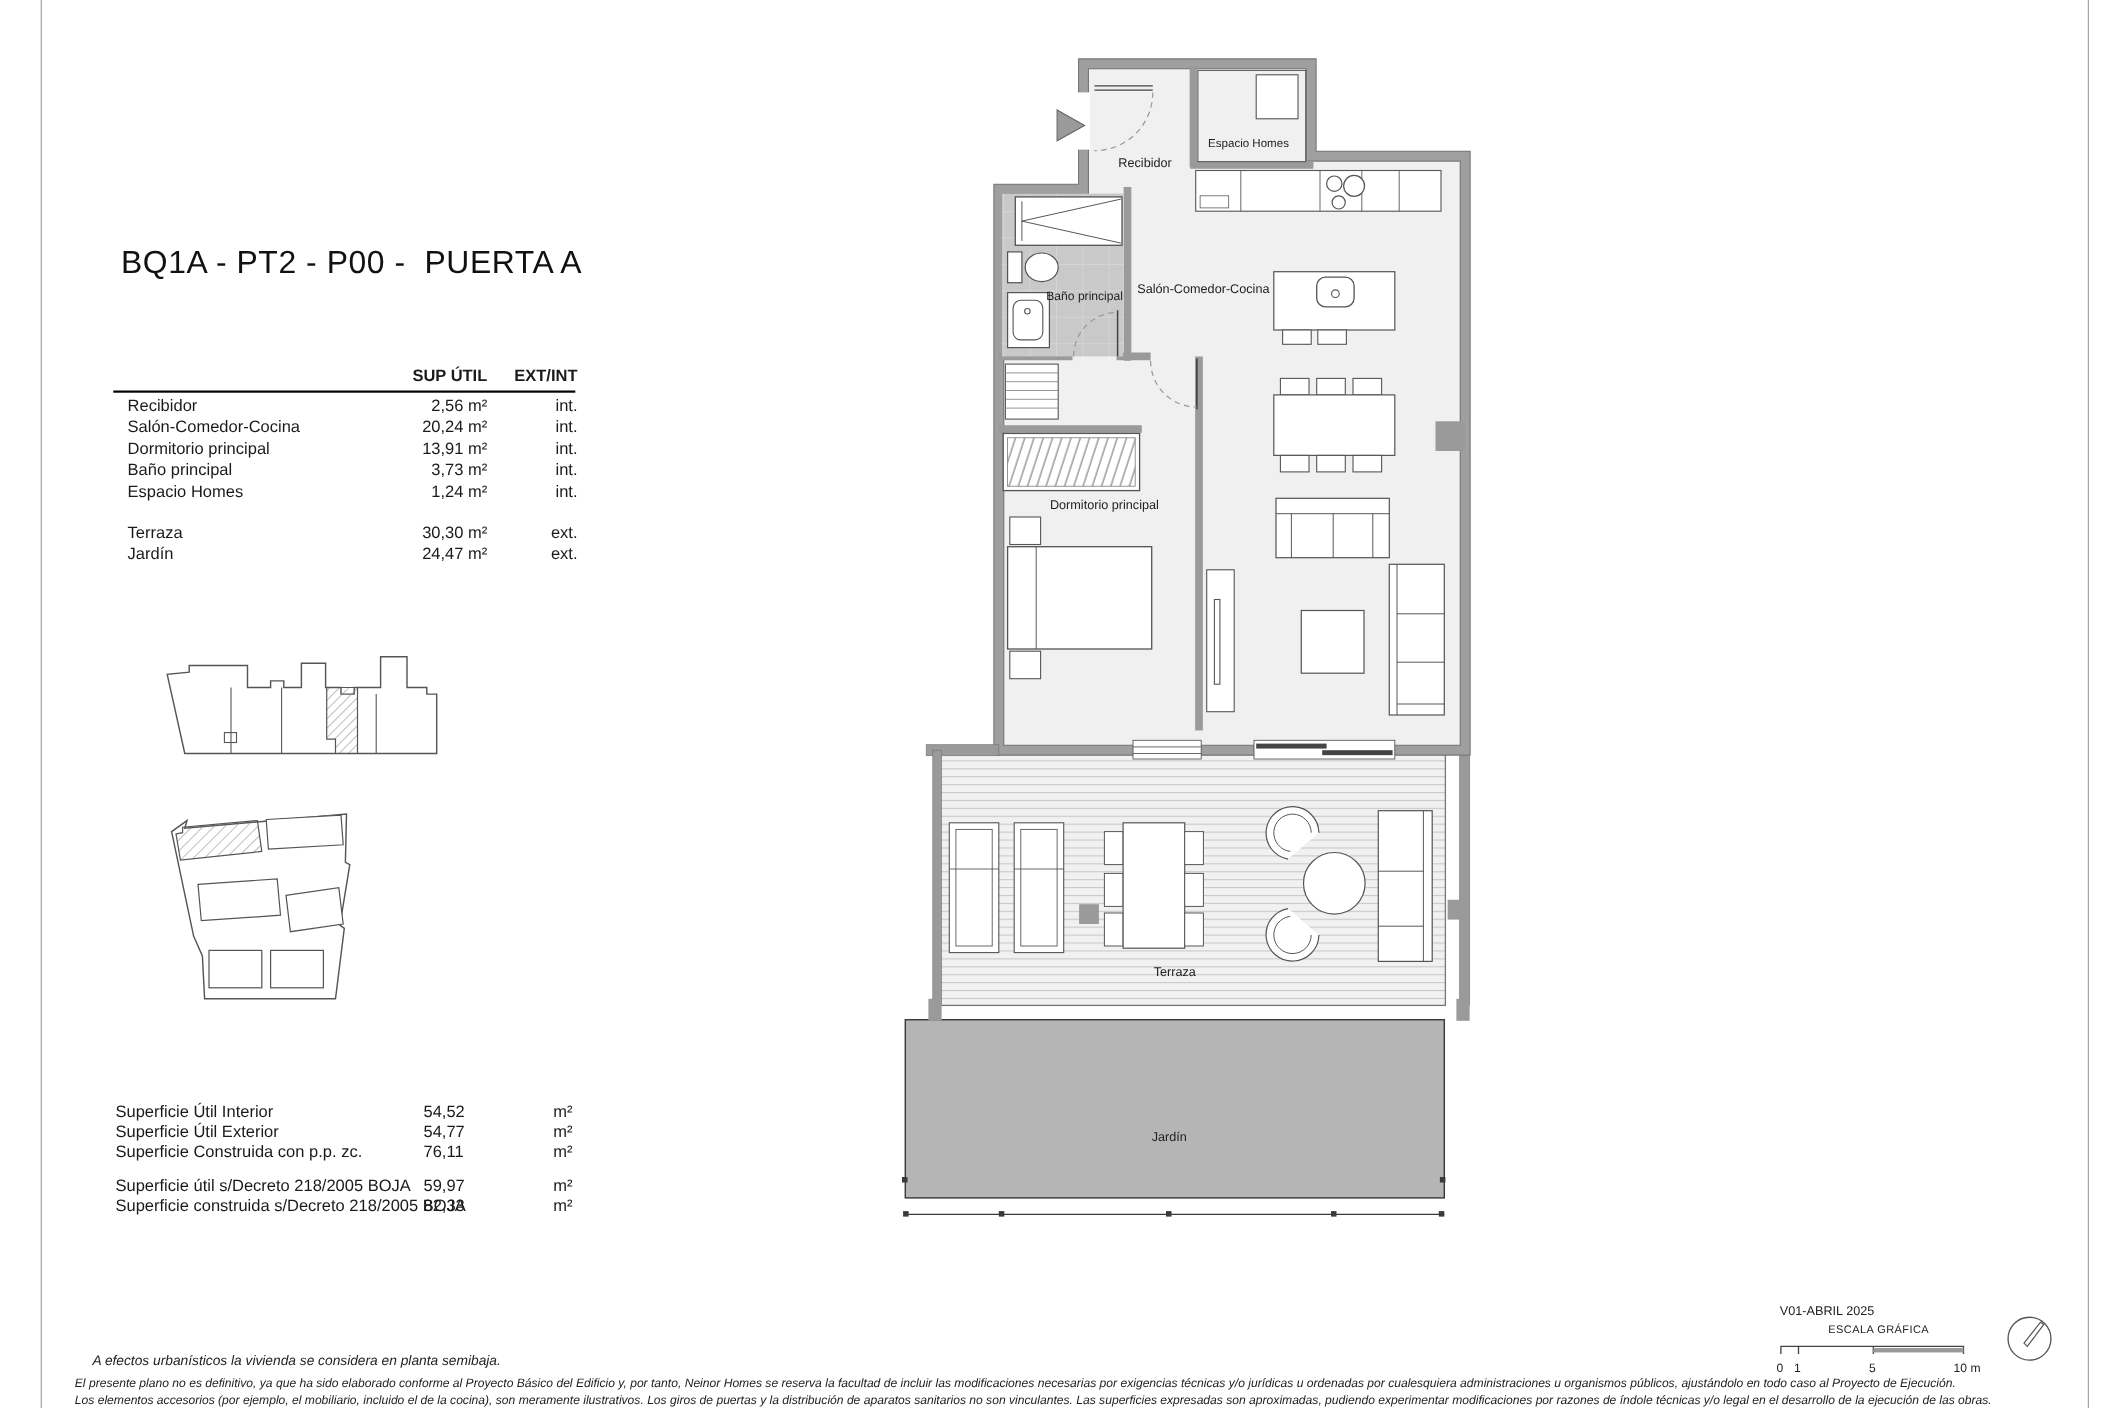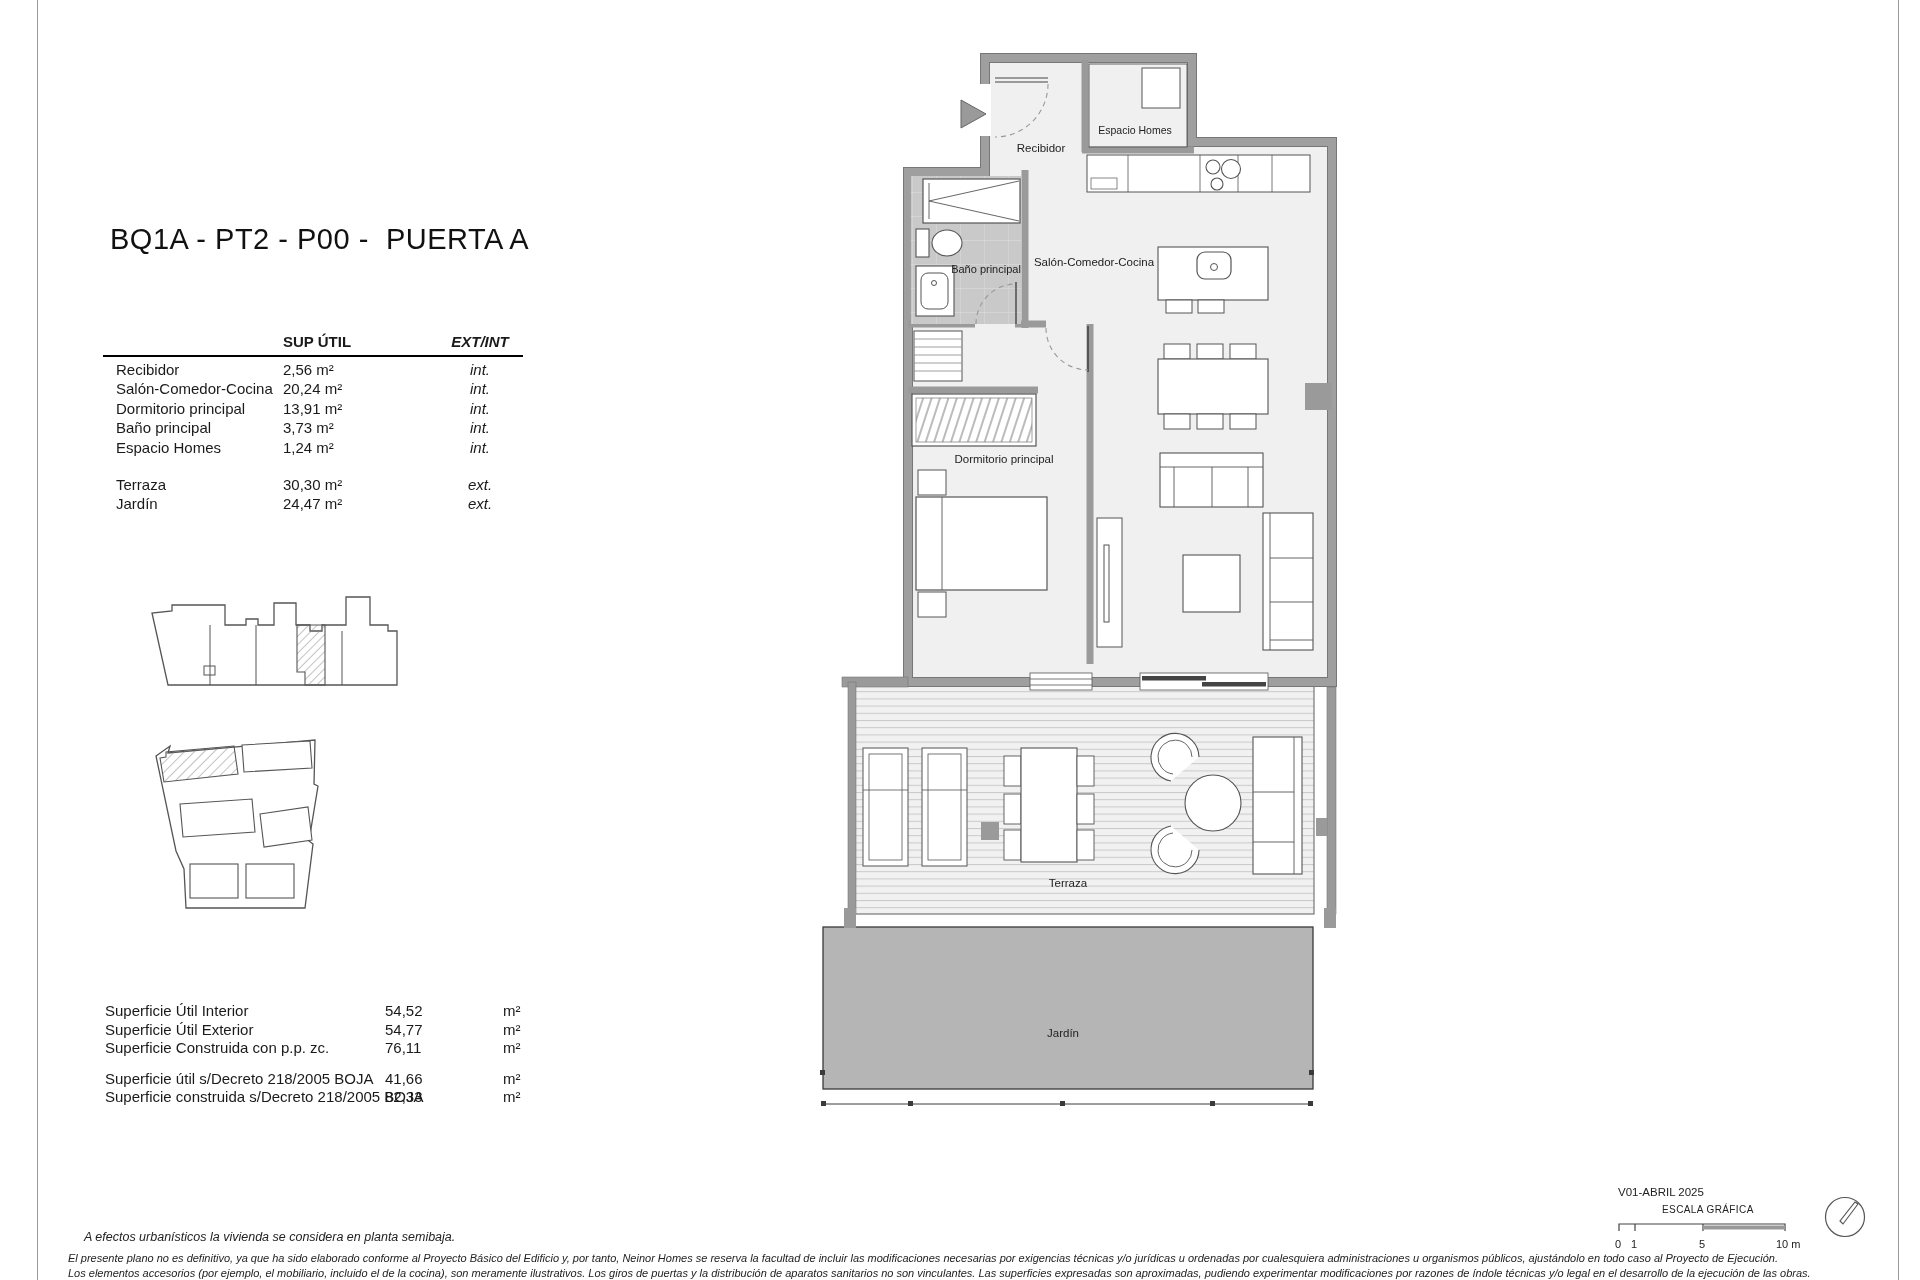--- a/index.html
+++ b/index.html
@@ -7,22 +7,22 @@
        font-family:"Liberation Sans",sans-serif;color:#1a1a1a;}
   .abs{position:absolute;}
   .vframe{position:absolute;top:0;bottom:0;width:1px;background:#9b9b9b;}
   .title{font-size:29px;letter-spacing:.5px;color:#111;white-space:pre;}
   
   .tbl{width:420px;font-size:15px;}
   .tbl-head{position:relative;height:22px;font-weight:bold;}
   .tbl-rule{border-top:2px solid #000;height:0;}
   .trow{position:relative;height:19.4px;}
   .c-label{position:absolute;left:13px;white-space:nowrap;}
-  .c-area{position:absolute;left:180px;width:160px;text-align:left;white-space:nowrap;}
-  .c-type{position:absolute;left:332px;width:90px;text-align:center;font-style:italic;}
+  .c-area{position:absolute;left:180px;width:160px;text-align:right;white-space:nowrap;}
+  .c-type{position:absolute;left:332px;width:90px;text-align:right;}
   .tbl-gap{height:18px;}
   
   .tot{width:440px;font-size:15px;}
   .tot .trow{height:18.6px;}
   .t-label{position:absolute;left:0;white-space:nowrap;}
   .t-val{position:absolute;left:280px;width:108px;text-align:left;}
   .t-unit{position:absolute;left:398px;width:44px;}
   .tot-gap{height:12px;}
   .note-italic{font-style:italic;font-size:12.5px;color:#222;}
   .disclaimer{font-style:italic;font-size:11px;line-height:14.5px;color:#222;width:1800px;white-space:nowrap;}
@@ -126,21 +126,21 @@
     <span class="t-unit">m²</span>
   </div>
   <div class="trow">
     <span class="t-label">Superficie Construida con p.p. zc.</span>
     <span class="t-val">76,11</span>
     <span class="t-unit">m²</span>
   </div>
   <div class="tot-gap"></div>
   <div class="trow">
     <span class="t-label">Superficie útil s/Decreto 218/2005 BOJA</span>
-    <span class="t-val">41,66</span>
+    <span class="t-val">59,97</span>
     <span class="t-unit">m²</span>
   </div>
   <div class="trow">
     <span class="t-label">Superficie construida s/Decreto 218/2005 BOJA</span>
     <span class="t-val">82,33</span>
     <span class="t-unit">m²</span>
   </div>
 </div>
 
 <svg class="abs" style="left:820px;top:40px;" width="530" height="1075" viewBox="820 40 530 1075">

